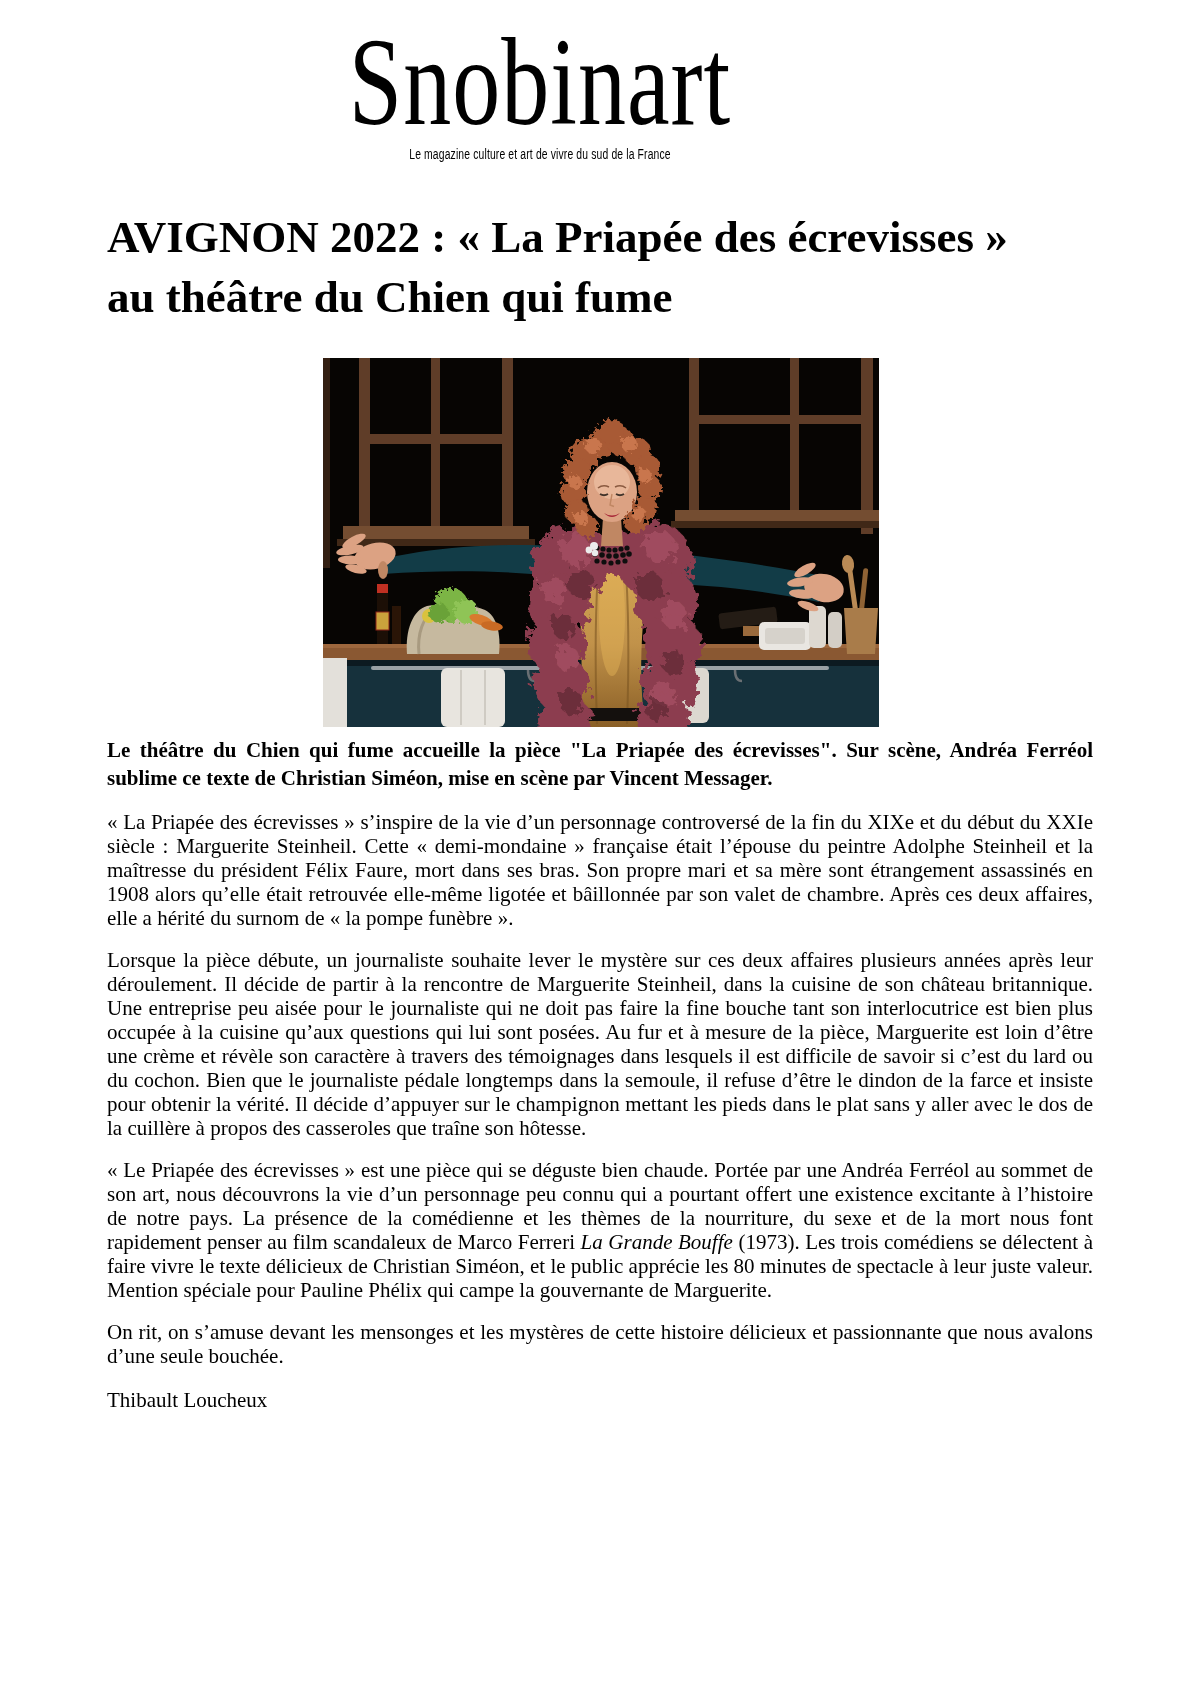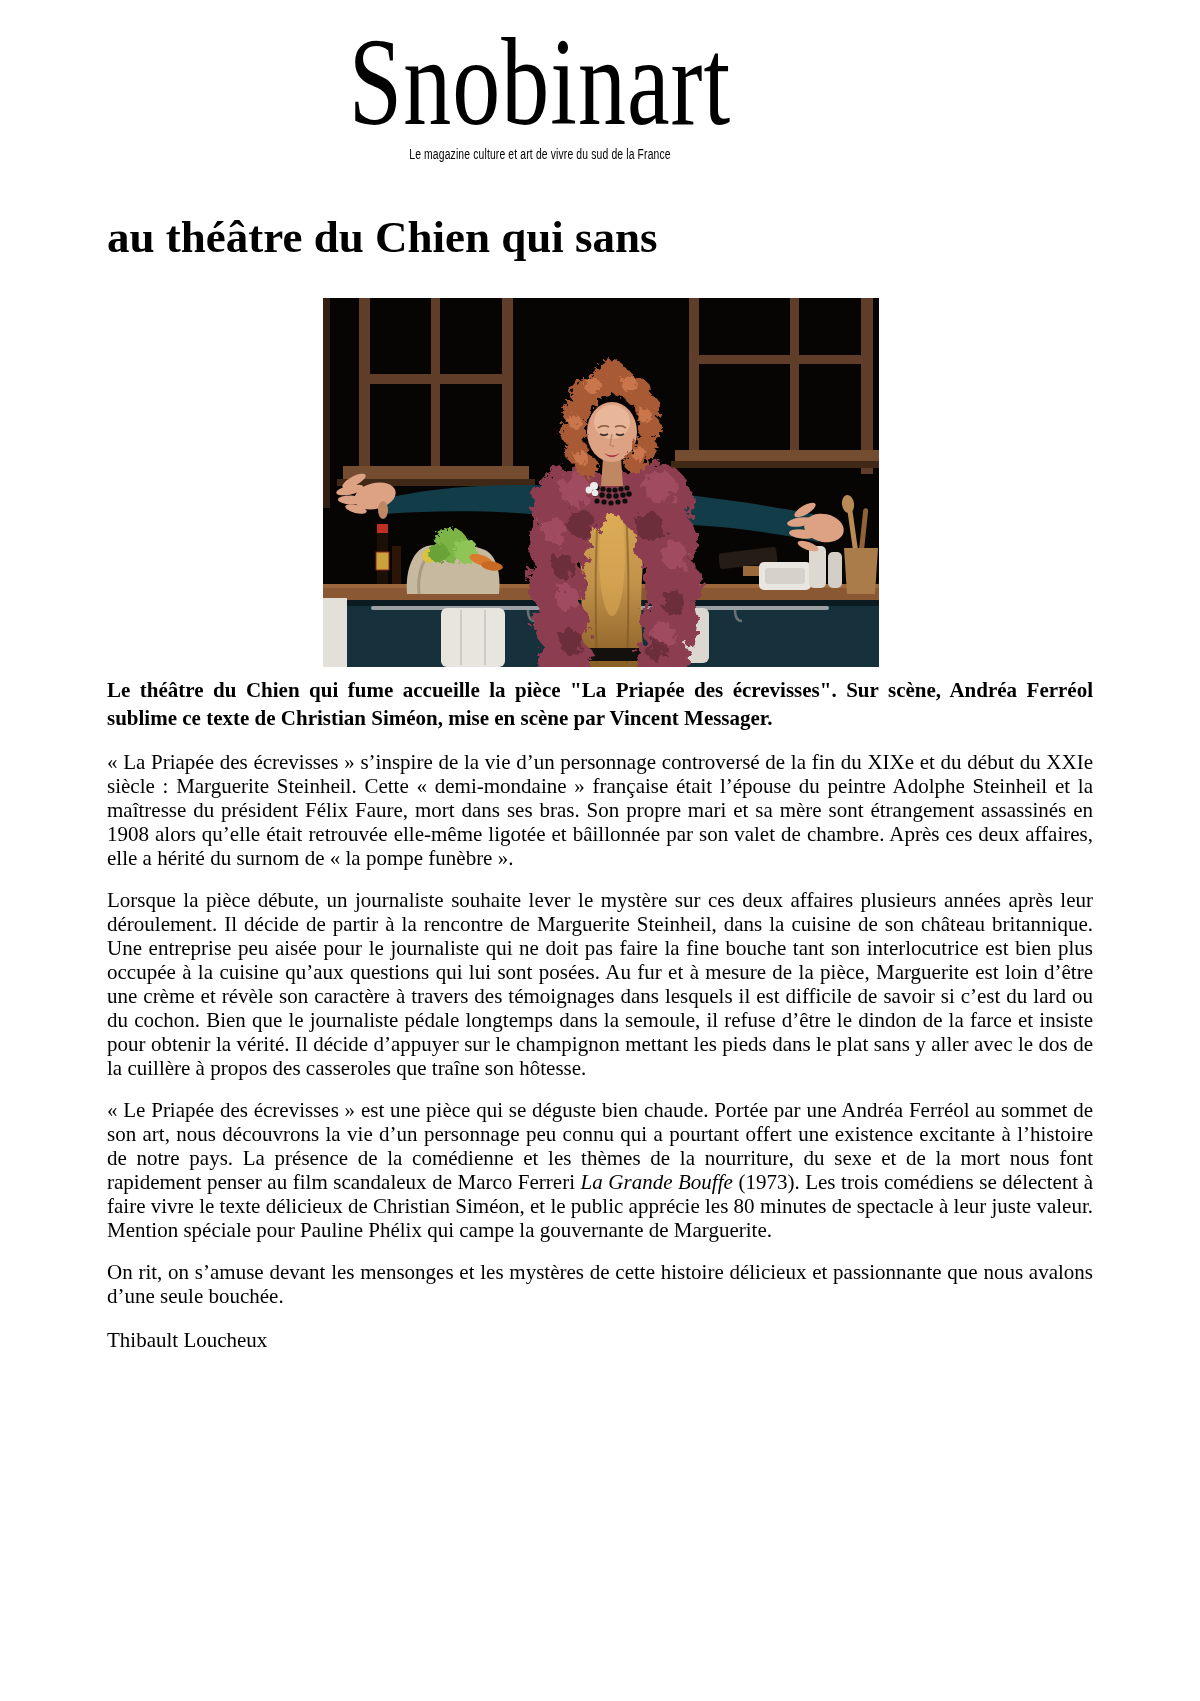--- a/index.html
+++ b/index.html
@@ -39,21 +39,22 @@
   <header class="masthead">
     <div class="masthead-inner">
       <div class="logo">Snobinart</div>
       <span class="tagline">Le magazine culture et art de vivre du sud de la France</span>
     </div>
   </header>
 
   <div class="content">
 
     <h1 class="title">
-      <span class="title-line">au théâtre du Chien qui sans</span>
+      <span class="title-line">AVIGNON 2022 : « La Priapée des écrevisses »</span>
+      <span class="title-line">au théâtre du Chien qui fume</span>
     </h1>
 
     <figure class="photo-wrap">
       <svg viewBox="0 0 556 369" width="556" height="369" role="img">
         <defs>
           <filter id="feath" x="-25%" y="-25%" width="150%" height="150%">
             <feTurbulence type="fractalNoise" baseFrequency="0.12" numOctaves="3" seed="7" result="n"></feTurbulence>
             <feDisplacementMap in="SourceGraphic" in2="n" scale="18"></feDisplacementMap>
           </filter>
           <filter id="curl" x="-25%" y="-25%" width="150%" height="150%">

